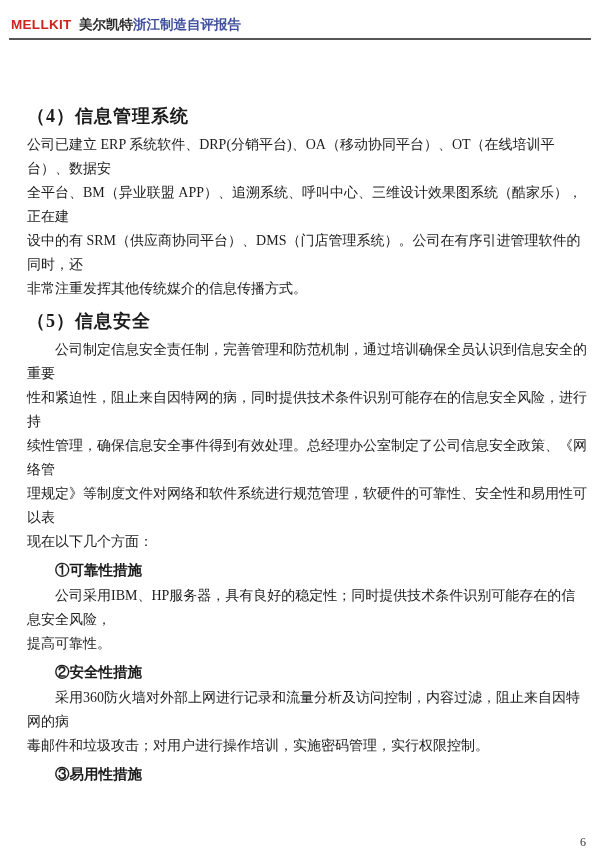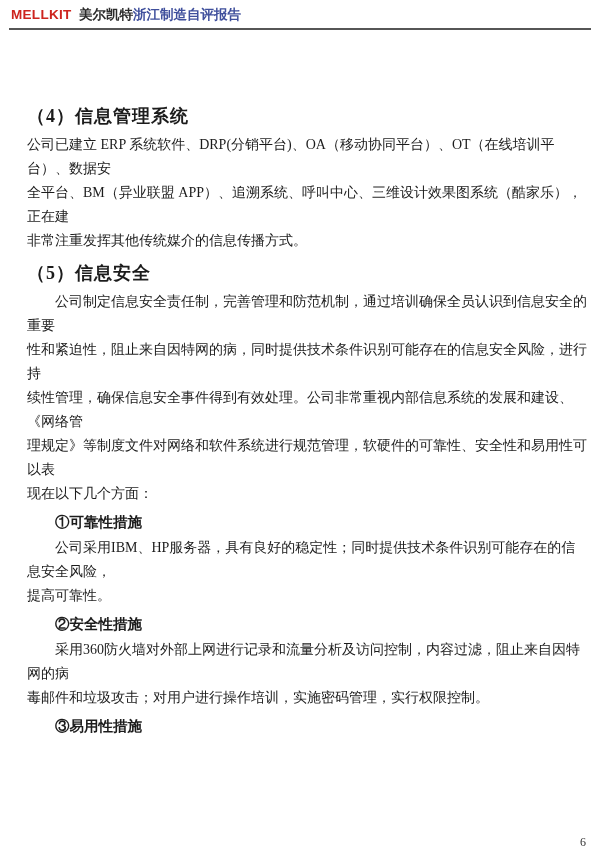--- a/index.html
+++ b/index.html
@@ -61,37 +61,38 @@
     font-size: 12px;
     color: #333333;
     font-family: "Liberation Serif", serif;
   }
 </style>
 </head>
 <body>
 
 <div class="page">
 
-  <div class="header" style="border-bottom-color: rgb(86, 86, 86);">
+  <div class="header" style="border-bottom-color: rgb(86, 86, 86); margin-top: 10px;">
     <span class="brand" style="color: rgb(205, 36, 30);">MELLKIT</span>
     <span class="company" style="color: rgb(43, 43, 43);">美尔凯特</span><span class="title" style="color: rgb(63, 79, 156);">浙江制造自评报告</span>
   </div>
 
   <div class="content">
       <div class="section-heading">（4）信息管理系统</div>
       <div class="para">
         <div class="line">公司已建立 ERP 系统软件、DRP(分销平台)、OA（移动协同平台）、OT（在线培训平台）、数据安</div>
         <div class="line">全平台、BM（异业联盟 APP）、追溯系统、呼叫中心、三维设计效果图系统（酷家乐），正在建</div>
+        <div class="line">设中的有 SRM（供应商协同平台）、DMS（门店管理系统）。公司在有序引进管理软件的同时，还</div>
         <div class="line">非常注重发挥其他传统媒介的信息传播方式。</div>
       </div>
       <div class="section-heading">（5）信息安全</div>
       <div class="para">
         <div class="line">　　公司制定信息安全责任制，完善管理和防范机制，通过培训确保全员认识到信息安全的重要</div>
         <div class="line">性和紧迫性，阻止来自因特网的病，同时提供技术条件识别可能存在的信息安全风险，进行持</div>
-        <div class="line">续性管理，确保信息安全事件得到有效处理。公司非常重视内部信息系统的发展和建设、《网络管</div>
+        <div class="line">续性管理，确保信息安全事件得到有效处理。总经理办公室制定了公司信息安全政策、《网络管</div>
         <div class="line">理规定》等制度文件对网络和软件系统进行规范管理，软硬件的可靠性、安全性和易用性可以表</div>
         <div class="line">现在以下几个方面：</div>
       </div>
       <div class="sub-heading">①可靠性措施</div>
       <div class="para">
         <div class="line">　　公司采用IBM、HP服务器，具有良好的稳定性；同时提供技术条件识别可能存在的信息安全风险，</div>
         <div class="line">提高可靠性。</div>
       </div>
       <div class="sub-heading">②安全性措施</div>
       <div class="para">

